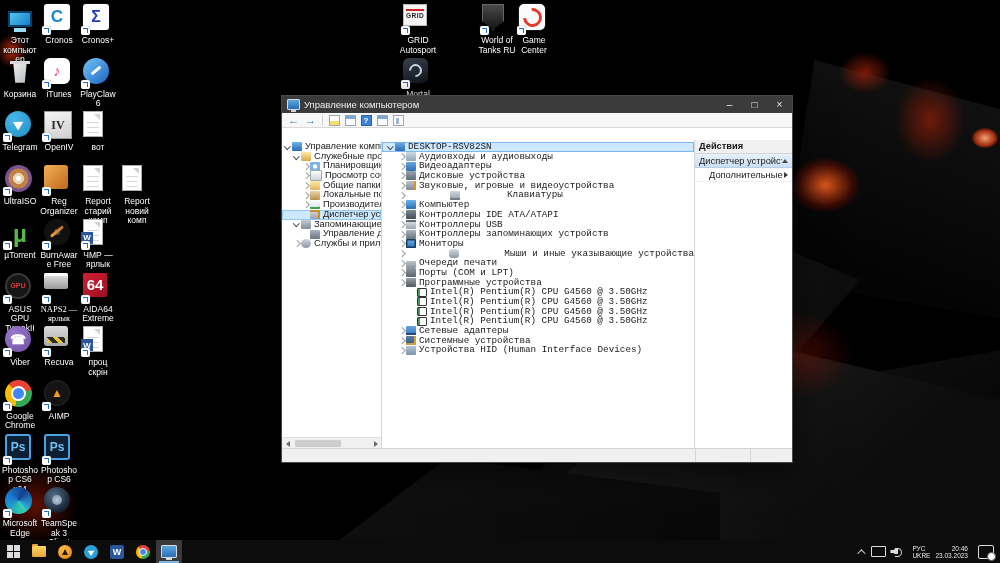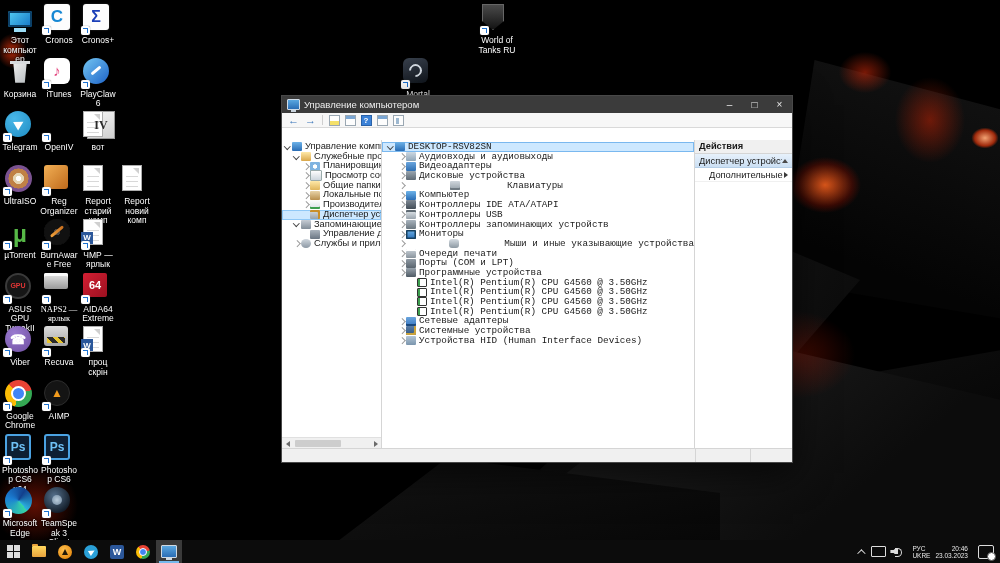--- a/index.html
+++ b/index.html
@@ -44,36 +44,36 @@
   .k-trash::after{content:"";position:absolute;top:3px;left:5px;width:20px;height:3px;background:#d7dadd;}
   .k-cronos,.k-sigma{background:#fdfdfd;border-radius:3px;width:26px;height:26px;box-shadow:0 0 2px #333;}
   .k-cronos .glyph{color:#1788d4;font-size:17px;}
   .k-sigma .glyph{color:#1b3fb8;font-size:16px;}
   .k-itunes{background:#fff;border-radius:6px;width:26px;height:26px;}
   .k-itunes .glyph{color:#e3457e;font-size:15px;}
   .k-playclaw{background:linear-gradient(135deg,#74c6f2,#1d63c8);border-radius:50%;width:26px;height:26px;}
   .k-playclaw::after{content:"";width:12px;height:3px;background:#fff;transform:rotate(-40deg);border-radius:2px;}
   .k-telegram{background:radial-gradient(circle at 35% 30%,#49b7e8,#1e8dc4);border-radius:50%;width:26px;height:26px;}
   .k-telegram::after{content:"";width:0;height:0;border-top:5px solid transparent;border-bottom:5px solid transparent;border-left:9px solid #fff;transform:rotate(-30deg);margin-left:2px;}
-  .k-openiv{background:linear-gradient(160deg,#f5f5f5,#cfcfcf);width:26px;height:26px;border:1px solid #999;margin-left:43px;}
+  .k-openiv{background:linear-gradient(160deg,#f5f5f5,#cfcfcf);width:26px;height:26px;border:1px solid #999;}
   .k-openiv .glyph{color:#2b2b2b;font-size:12px;font-family:"Liberation Serif",serif;}
   .k-page,.k-worddoc{background:#fff;width:20px;height:26px;border:1px solid #adadad;box-sizing:border-box;
     background-image:repeating-linear-gradient(#fff 0 4px,#d8d8d8 4px 5px);background-size:12px 100%;background-position:3px 6px;background-repeat:no-repeat;}
   .k-page::after,.k-worddoc::after{content:"";position:absolute;top:2px;right:2px;border:3px solid #d0d0d0;border-left-color:transparent;border-bottom-color:transparent;}
   .k-worddoc .glyph{position:absolute;left:-3px;bottom:0px;width:12px;height:12px;background:#2b579a;color:#fff;font-size:8px;display:flex;align-items:center;justify-content:center;}
   .k-disc{width:27px;height:27px;border-radius:50%;background:radial-gradient(circle,#ffffff 0 14%,#e4d6b4 15% 28%,#c08145 29% 52%,#7a5290 53% 74%,#40305c 75% 100%);}
   .k-regorg{width:24px;height:24px;border-radius:3px;background:linear-gradient(135deg,#f2b055,#bf6a1c);}
   .k-utorrent .glyph{color:#57b947;font-size:24px;}
   .k-burnaware{width:26px;height:26px;border-radius:50%;background:radial-gradient(circle,#444 0 18%,#111 19% 70%,#2a2a2a 71% 100%);}
   .k-burnaware::after{content:"";position:absolute;width:16px;height:3px;background:linear-gradient(90deg,#f0a13c,#c96f1e);transform:rotate(-40deg);border-radius:2px;}
   .k-gputweak{width:26px;height:26px;border-radius:50%;background:#161616;border:2px solid #3a3a3a;box-sizing:border-box;}
   .k-gputweak .glyph{color:#e23535;font-size:7px;}
   .k-naps2{width:24px;height:16px;border-radius:2px;background:linear-gradient(#e8e8e8,#9a9a9a);box-shadow:inset 0 3px 0 #fafafa;}
   .k-aida{width:24px;height:24px;border-radius:2px;background:linear-gradient(135deg,#d41f33,#9c1020);}
-  .k-aida .glyph{color:#fff;font-size:11px;}
+  .k-aida .glyph{color:#fff;font-size:15px;}
   .k-viber{width:26px;height:26px;border-radius:50%;background:radial-gradient(circle at 35% 30%,#9a7ad0,#6f4fa0);}
   .k-viber .glyph{color:#fff;font-size:13px;}
   .k-recuva{width:24px;height:20px;background:linear-gradient(#dcdcdc,#a8a8a8);border-radius:3px;}
   .k-recuva::after{content:"";position:absolute;bottom:3px;width:18px;height:6px;background:repeating-linear-gradient(45deg,#e8c531 0 4px,#2b2b2b 4px 8px);}
   .k-chrome{width:27px;height:27px;border-radius:50%;background:conic-gradient(from -45deg,#ea4335 0 120deg,#34a853 0 240deg,#fbbc05 0 360deg);}
   .k-chrome::after{content:"";width:11px;height:11px;border-radius:50%;background:#4285f4;border:2.5px solid #fff;}
   .k-aimp{width:26px;height:26px;border-radius:50%;background:#141414;border:1px solid #2c2c2c;box-sizing:border-box;}
   .k-aimp .glyph{color:#f29b1d;font-size:12px;}
   .k-ps{width:26px;height:26px;border-radius:3px;background:#0d1f33;border:2px solid #4ba3e3;box-sizing:border-box;}
   .k-ps .glyph{color:#6fc1f5;font-size:12px;}
@@ -437,26 +437,42 @@
       </div>
       <div class="dlabel" data-name="desktop-icon-label">Microsoft Edge</div>
     </div>
     <div class="dcell" data-name="desktop-icon-teamspeak-3-client" style="left: 40px; top: 487.3px;">
       <div class="ibox">
         <div class="dicon k-teamspeak" data-name="teamspeak-icon"></div>
         <span class="sbadge" data-name="shortcut-arrow-badge"></span>
       </div>
       <div class="dlabel" data-name="desktop-icon-label">TeamSpeak 3 Client</div>
     </div>
+    <div class="dcell wide" data-name="desktop-icon-grid-autosport" style="left: 395px; top: 4px;">
+      <div class="ibox">
+        <div class="dicon k-grid" data-name="grid-icon">
+          <span class="glyph">GRID</span>
+        </div>
+        <span class="sbadge" data-name="shortcut-arrow-badge"></span>
+      </div>
+      <div class="dlabel" data-name="desktop-icon-label">GRID Autosport</div>
+    </div>
     <div class="dcell wide" data-name="desktop-icon-world-of-tanks-ru" style="left: 474px; top: 4px;">
       <div class="ibox">
         <div class="dicon k-wot" data-name="wot-icon"></div>
         <span class="sbadge" data-name="shortcut-arrow-badge"></span>
       </div>
       <div class="dlabel" data-name="desktop-icon-label">World of Tanks RU</div>
+    </div>
+    <div class="dcell wide" data-name="desktop-icon-game-center" style="left: 511px; top: 4px;">
+      <div class="ibox">
+        <div class="dicon k-gamecenter" data-name="gamecenter-icon"></div>
+        <span class="sbadge" data-name="shortcut-arrow-badge"></span>
+      </div>
+      <div class="dlabel" data-name="desktop-icon-label">Game Center</div>
     </div>
     <div class="dcell wide" data-name="desktop-icon-mortal-kombat-xl" style="left: 395px; top: 58px;">
       <div class="ibox">
         <div class="dicon k-mortal" data-name="mortal-icon"></div>
         <span class="sbadge" data-name="shortcut-arrow-badge"></span>
       </div>
       <div class="dlabel" data-name="desktop-icon-label">Mortal Kombat XL</div>
     </div>
   </div>
 
@@ -564,20 +580,25 @@
           <div class="trow" data-name="tree-item-видеоадаптеры" style="padding-left: 16px;">
             <span class="arr collapsed" data-name="chevron-right-icon"></span>
             <span class="ti" data-name="display-adapter-icon"></span>
             <span class="tlabel" data-name="tree-item-label">Видеоадаптеры</span>
           </div>
           <div class="trow" data-name="tree-item-дисковые-устройства" style="padding-left: 16px;">
             <span class="arr collapsed" data-name="chevron-right-icon"></span>
             <span class="ti" data-name="disk-icon"></span>
             <span class="tlabel" data-name="tree-item-label">Дисковые устройства</span>
           </div>
+          <div class="trow" data-name="tree-item-звуковые-игровые-и-видеоустройства" style="padding-left: 16px;">
+            <span class="arr collapsed" data-name="chevron-right-icon"></span>
+            <span class="ti" data-name="sound-icon"></span>
+            <span class="tlabel" data-name="tree-item-label">Звуковые, игровые и видеоустройства</span>
+          </div>
           <div class="trow" data-name="tree-item-клавиатуры" style="padding-left: 16px; gap: 44px;">
             <span class="arr collapsed" data-name="chevron-right-icon"></span>
             <span class="ti" data-name="keyboard-icon"></span>
             <span class="tlabel" data-name="tree-item-label">Клавиатуры</span>
           </div>
           <div class="trow" data-name="tree-item-компьютер" style="padding-left: 16px;">
             <span class="arr collapsed" data-name="chevron-right-icon"></span>
             <span class="ti" data-name="computer2-icon"></span>
             <span class="tlabel" data-name="tree-item-label">Компьютер</span>
           </div>

